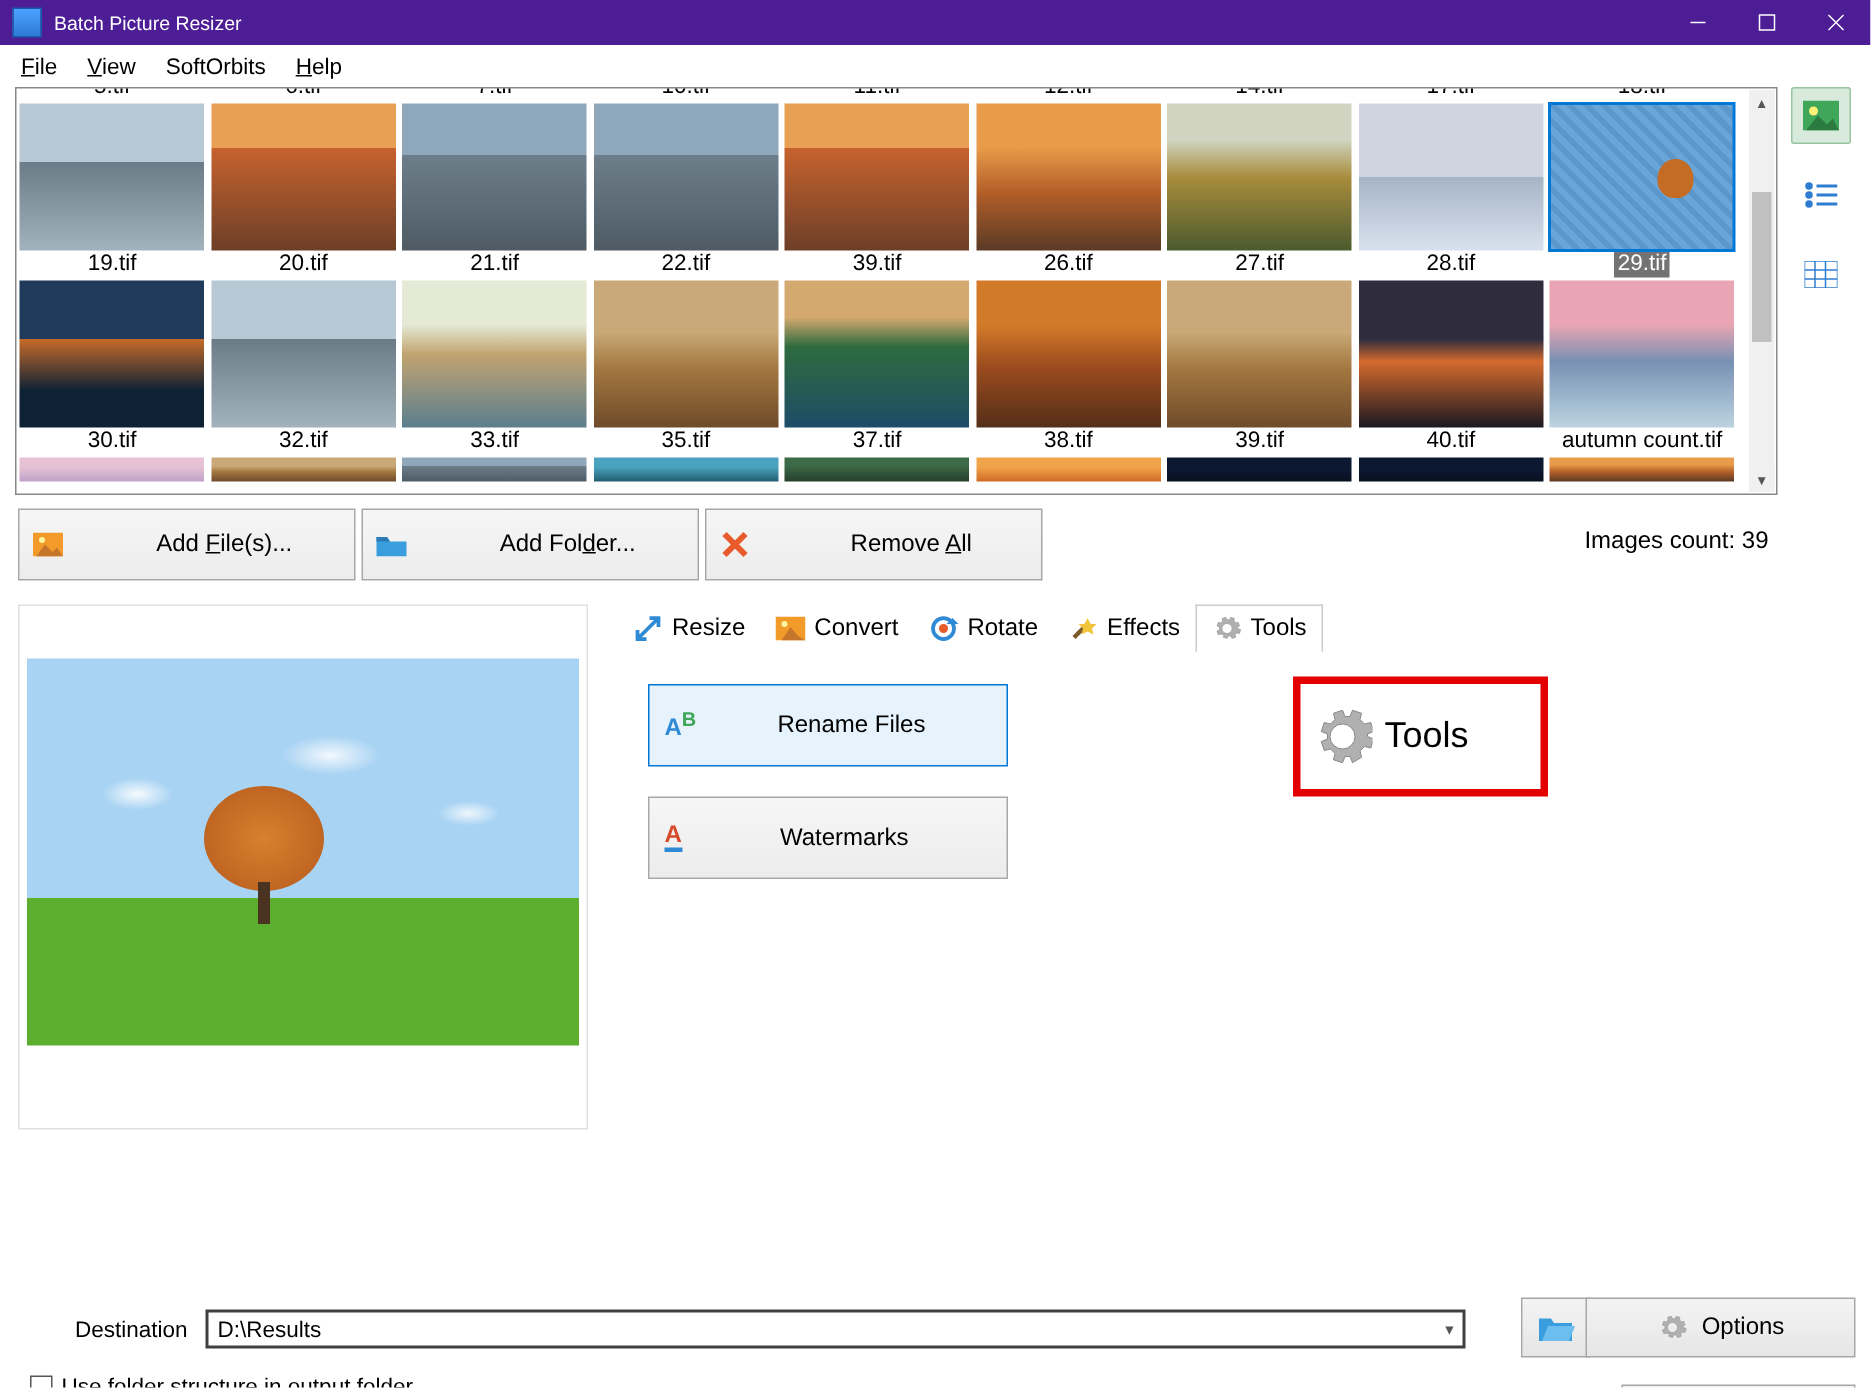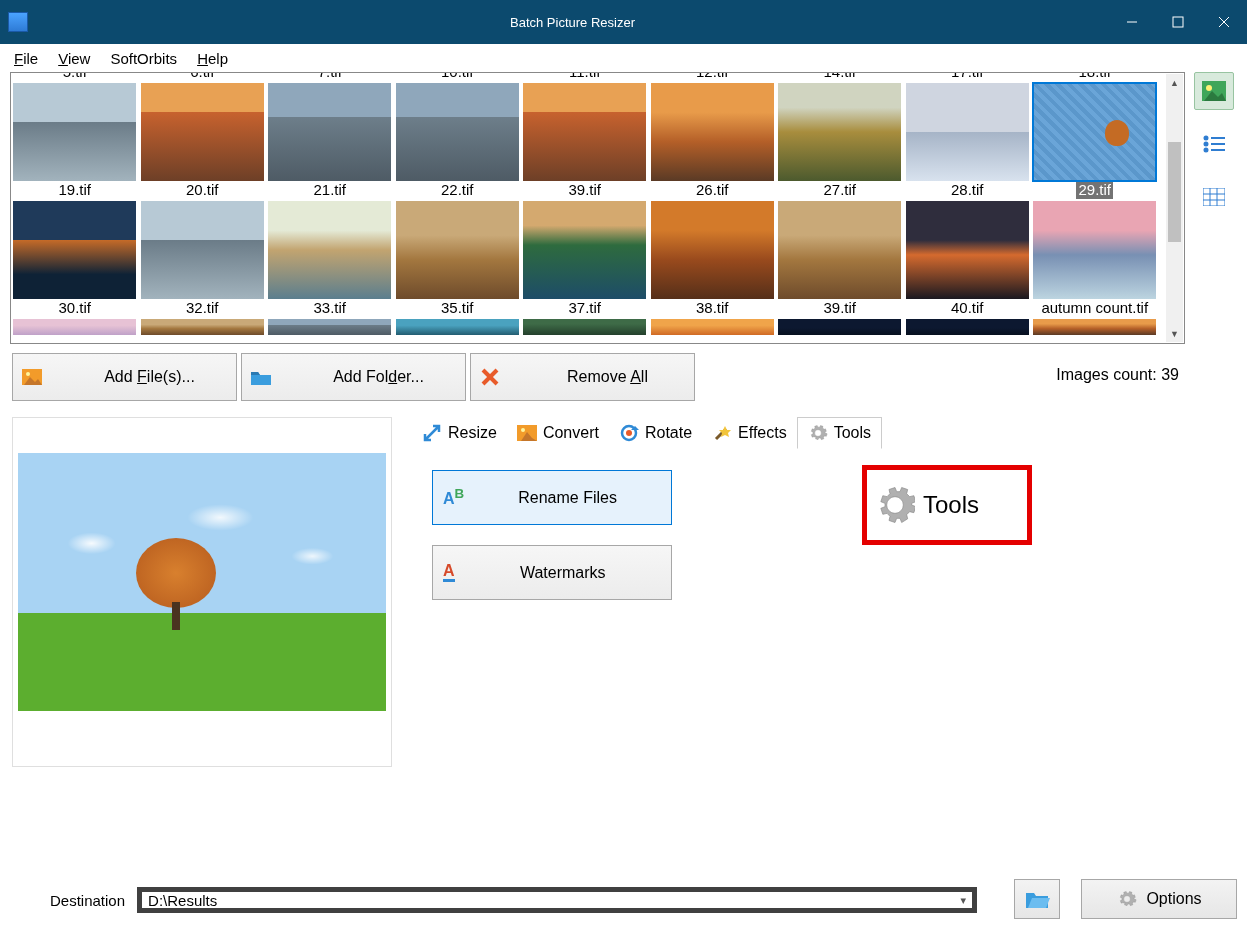--- a/index.html
+++ b/index.html
@@ -1,19 +1,19 @@
 <!DOCTYPE html>
 <html><head>
 <meta charset="utf-8">
 <style>
 * { box-sizing: border-box; margin: 0; padding: 0; font-family: "Segoe UI", Tahoma, sans-serif; }
 body { width: 1247px; height: 925px; background: #fff; overflow: hidden; font-size: 14px; }
 
 
-.titlebar { height: 44px; background: #0c4a6e; color: #fff; display: flex; align-items: center; text-align: center; }
+.titlebar { height: 30px; background: #4c1d95; color: #fff; display: flex; align-items: center; }
 .titlebar .app-icon { width: 20px; height: 20px; margin: 0 8px; background: linear-gradient(#4aa3ff,#2e7bd6); border: 1px solid #1a5aa8; }
 .titlebar .title { flex: 1; font-size: 13px; }
 .win-btns { display: flex; }
 .win-btn { width: 46px; height: 30px; display: flex; align-items: center; justify-content: center; }
 .win-btn svg { stroke: #fff; fill: none; stroke-width: 1; }
 
 
 .menubar { height: 28px; display: flex; align-items: center; padding: 0 4px; border-bottom: 0; }
 .menubar .menu { padding: 4px 10px; font-size: 15px; }
 .menubar .menu .ul { text-decoration: underline; }
@@ -97,30 +97,30 @@
 .tool-group { position:absolute; left: 20px; top: 20px; display:flex; flex-direction:column; gap: 20px; }
 
 
 .tools-callout { position: absolute; left: 862px; top: 393px; width: 170px; height: 80px; border: 5px solid #e40000; display: flex; align-items: center; gap: 8px; padding: 0 8px; background: #fff; }
 .tools-callout .gear { width: 40px; height: 40px; }
 .tools-callout .txt { font-size: 24px; }
 
 
 .dest { position: absolute; left: 50px; top: 815px; display: flex; align-items: center; gap: 12px; }
 .dest-label { font-size: 15px; }
-.dest-input { width: 840px; height: 26px; border: 5px solid #404040; padding: 0 6px; font-size: 15px; background:#fff; display:flex;align-items:center;justify-content:space-between;}
+.dest-input { width: 840px; height: 26px; border: 2px solid #404040; padding: 0 6px; font-size: 15px; background:#fff; display:flex;align-items:center;justify-content:space-between;}
 .dest-input .chev{font-size:11px;color:#555;}
 .browse-btn { position:absolute; left: 1014px; top: 807px; width: 46px; height: 40px; border: 1px solid #a7a7a7; background: linear-gradient(#f3f3f3,#e6e6e6); display:flex;align-items:center;justify-content:center;}
 
 
 .chk-row { position: absolute; left: 20px; top: 858px; display: flex; align-items: center; gap: 6px; font-size: 15px; }
 .chk { width: 15px; height: 15px; border: 1px solid #555; background:#fff; }
 
 
-.opt-btn { position: absolute; right: 10px; top: 807px; width: 156px; height: 40px; border: 1px solid #a7a7a7; background: linear-gradient(#f3f3f3,#e6e6e6); display:flex;align-items:center;gap:8px;padding:0 8px;justify-content:center;font-size:16px;}
+.opt-btn { position: absolute; right: 10px; top: 807px; width: 180px; height: 40px; border: 1px solid #a7a7a7; background: linear-gradient(#f3f3f3,#e6e6e6); display:flex;align-items:center;gap:8px;padding:0 8px;justify-content:center;font-size:16px;}
 .start-btn { position: absolute; right: 10px; top: 865px; width: 156px; height: 44px; border: 1px solid #a7a7a7; background: linear-gradient(#f3f3f3,#e6e6e6); display:flex;align-items:center;gap:8px;padding:0 8px;justify-content:center;font-size:17px;font-weight:600;}
 .opt-btn .icn, .start-btn .icn { width: 22px; height: 22px; display:flex;align-items:center;justify-content:center;}
 
 
 .gear-svg { fill: #b0b0b0; stroke: #888; stroke-width: .4; }
 </style>
 </head>
 <body>
 
 <div class="titlebar">

